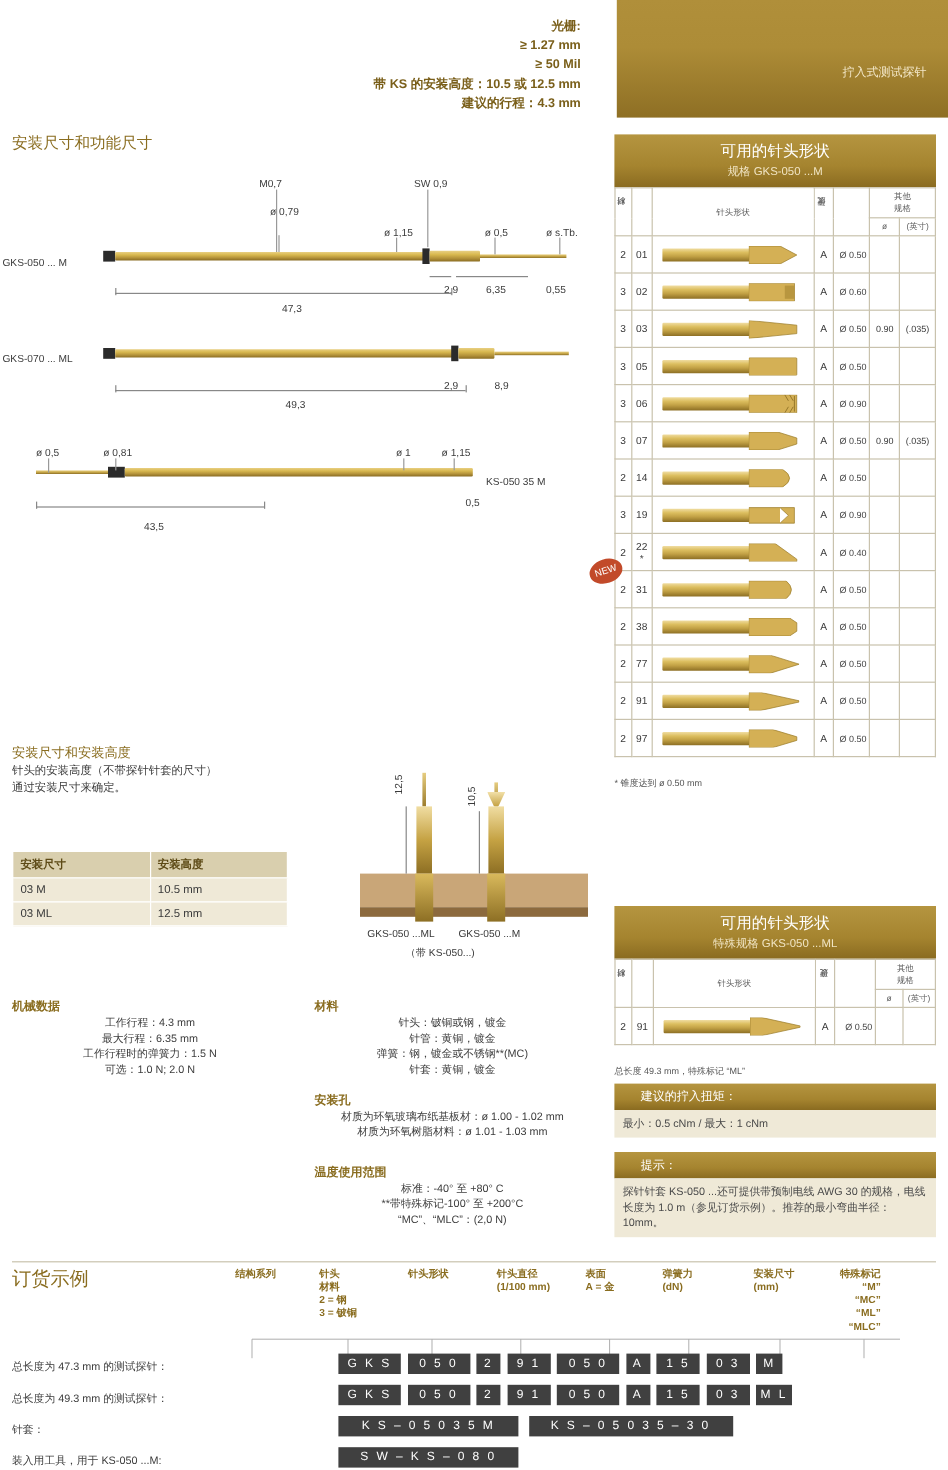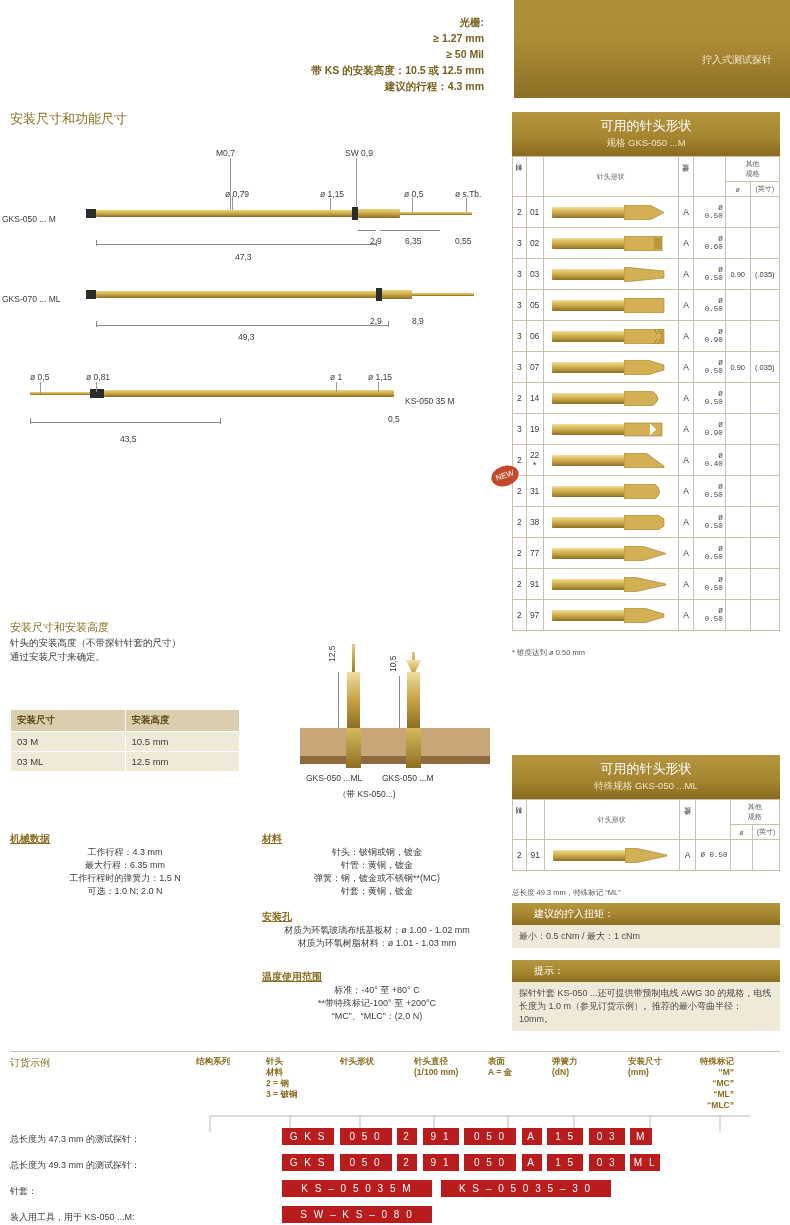--- a/index.html
+++ b/index.html
@@ -60,21 +60,21 @@
   .dimtick { position:absolute; background:#888; width:1px; height:6px; }
   .leader { position:absolute; background:#999; width:1px; }
 
   .mount-tbl { position:absolute; left:10px; top:709px; width:230px; border-collapse:collapse; font-size:9.5px;}
   .mount-tbl th {
     background:#d9cfae; color:#5d4a16; text-align:left; font-weight:bold;
     padding:4px 6px; border:1px solid #ffffff; font-size:9.5px;
   }
   .mount-tbl td { background:#efe9d7; padding:4px 6px; border:1px solid #ffffff; }
 
-  .data-head { color:#8a6d20; font-weight:bold; font-size:10px;text-decoration:underline; }
+  .data-head { color:#8a6d20; font-weight:bold; font-size:10px; }
   .kv { font-size:9px; color:#3c3c3c; }
   .kv .row { display:flex; justify-content:center; line-height:13px; }
   .kv .row .v { text-align:right; }
 
   
   .rp { position:absolute; left:512px; top:112px; width:268px; }
   .rp-head {
     background: linear-gradient(180deg,#b59540 0%, #a5842f 60%, #8a6b20 100%);
     color:#fff; text-align:center; padding:5px 0 6px;
   }
@@ -88,44 +88,44 @@
   .shape-tbl td {
     border:1px solid #c9c2ad; padding:1px 2px; vertical-align:middle; height:31px;
   }
   .c-mat { width:14px; text-align:center; font-size:8.5px; }
   .c-num { width:20px; text-align:center; font-size:8.5px; }
   .c-shape { width:132px; position:relative; }
   .c-hard { width:18px; text-align:center; font-size:8.5px; }
   .c-dia  { width:40px; text-align:right; font-size:7.5px; padding-right:4px; }
   .c-oth  { width:30px; text-align:center; font-size:7.5px; }
   .c-inch { width:34px; text-align:center; font-size:7.5px; }
-  .dia-txt { color:#444;font-family:Liberation Mono, monospace; }
+  .dia-txt { color:#444; }
   .note-small { font-size:7.5px; color:#555; margin-top:17px; }
 
   .tipwrap { position:relative; width:130px; height:26px; margin:0 auto;}
   .tipshaft {
     position:absolute; left:6px; top:8px; width:86px; height:11px;
     background: linear-gradient(180deg,#f0dda2 0%, #dcbe5f 30%, #c2a145 60%, #8d6f24 100%);
     border-radius:1px;
   }
   .tiphead { position:absolute; top:6px; left:78px; }
 
   
   .ibox-head {
     background: linear-gradient(180deg,#b59540 0%, #a5842f 60%, #8a6b20 100%);
     color:#fff; padding:4px 22px; font-size:10px;
   }
   .ibox-body { background:#efe9d7; padding:5px 7px; font-size:9px; color:#4a4a4a; line-height:13px;}
 
   
   .order { position:absolute; left:0; top:1046px; width:790px; height:180px; }
-  .order-title { position:absolute; left:10px; top:10px; color:#8a6d20; font-size:10px;}
+  .order-title { position:absolute; left:10px; top:10px; color:#8a6d20; font-size:16px;}
   .ohdr { position:absolute; font-size:8.5px; color:#8a6d20; line-height:11px;font-weight:bold;}
   .ocell {
-    background:#b91c1c; color:#fff; font-size:10px; letter-spacing:2px;
+    background:#404040; color:#fff; font-size:10px; letter-spacing:2px;
     padding:3px 0; text-align:center; display:inline-block;
   }
   .orow-label { position:absolute; font-size:9px; color:#3c3c3c;}
   hr.sep { position:absolute; border:none; border-top:1px solid #c9c2ad; }
 </style>
 </head>
 <body>
 
 <div class="page">
 
@@ -140,21 +140,21 @@
       <div>建议的行程：4.3 mm</div>
     </div>
   </div>
 
   <div class="section-title" style="left:10px; top:110px;">安装尺寸和功能尺寸</div>
 
   <div class="draw-area">
 
     <div class="lbl" style="left:2px; top:110px;">GKS-050 ... M</div>
     <div class="lbl" style="left:216px; top:44px;">M0,7</div>
-    <div class="lbl" style="left:225px; top:85px;">ø 0,79</div>
+    <div class="lbl" style="left:225px; top:67px;">ø 0,79</div>
     <div class="lbl" style="left:345px; top:44px;">SW 0,9</div>
     <div class="lbl" style="left:320px; top:85px;">ø 1,15</div>
     <div class="lbl" style="left:404px; top:85px;">ø 0,5</div>
     <div class="lbl" style="left:455px; top:85px;">ø s.Tb.</div>
     <div class="lbl" style="left:370px; top:132px;">2,9</div>
     <div class="lbl" style="left:405px; top:132px;">6,35</div>
     <div class="lbl" style="left:455px; top:132px;">0,55</div>
     <div class="lbl" style="left:235px; top:148px;">47,3</div>
 
     <div class="blk" style="left:86px; top:105px; width:10px; height:9px;"></div>

